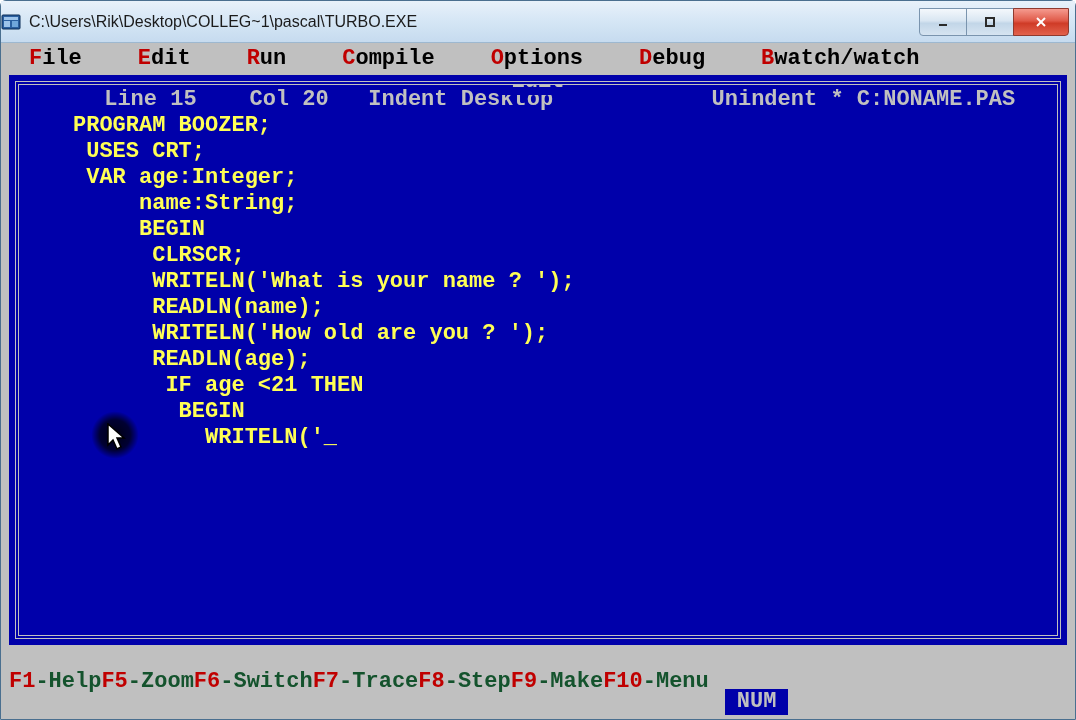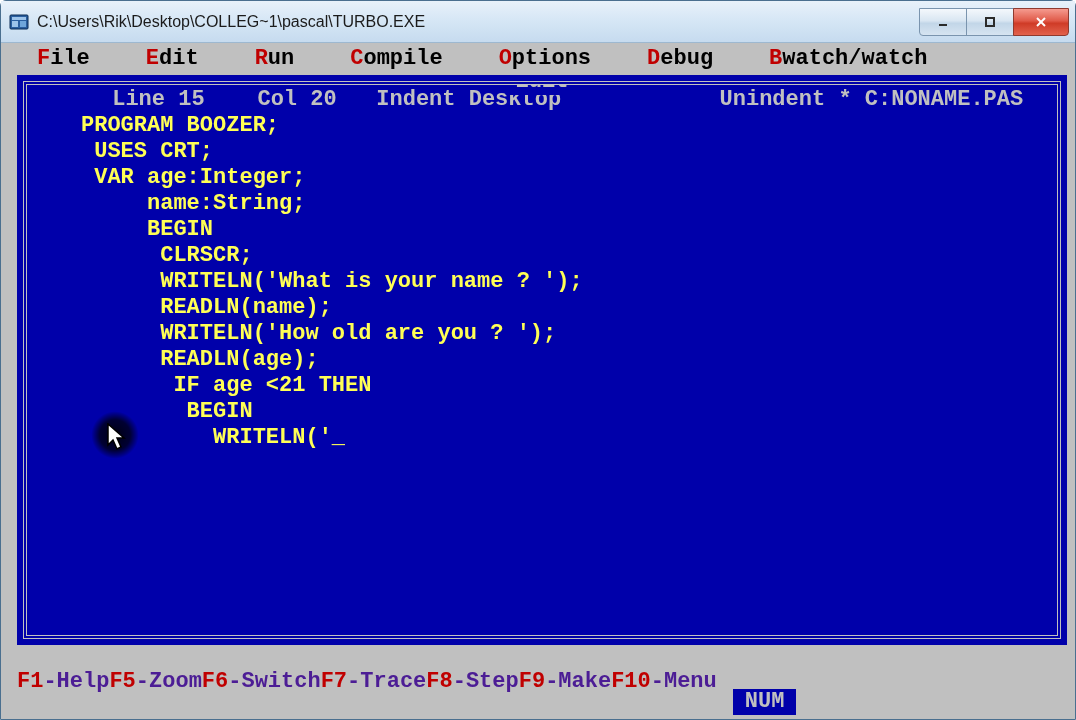--- a/index.html
+++ b/index.html
@@ -13,21 +13,21 @@
     border: 1px solid #4a6f8f;
     border-radius: 6px 6px 0 0;
     display: flex;
     flex-direction: column;
     position: relative;
   }
   .titlebar {
     height: 42px;
     display: flex;
     align-items: center;
-    padding: 0 6px 0 8px;
+    padding: 0 6px 0 0;
     background: linear-gradient(180deg, #e8f1fa 0%, #d5e6f5 50%, #c6dbef 100%);
     border-bottom: 1px solid #9db8d0;
   }
   .app-icon {
     width: 20px; height: 20px;
     margin-right: 8px;
     display: inline-flex; align-items: center; justify-content: center;
   }
   .app-icon svg { width: 20px; height: 20px; }
   .title-text {
@@ -54,21 +54,20 @@
   }
   .win-btn svg { width: 14px; height: 14px; }
   .win-btn.close svg { stroke: #fff; }
   
   
   .dos-area {
     flex: 1;
     background: #c0c0c0;
     display: flex;
     flex-direction: column;
-    padding-left: 8px;
   }
   
   
   .tp-screen {
     flex: 1;
     background: #c0c0c0;
     font-family: "Courier New", monospace;
     font-size: 22px;
     font-weight: bold;
     line-height: 26px;
@@ -151,21 +150,21 @@
     background: #c0c0c0;
     color: #000;
     padding: 4px 8px;
     font-size: 22px;
     font-weight: bold;
     white-space: pre;
     display: flex;
     align-items: center;
   }
   .fkey-bar .fk { color: #c00000; margin-top: 35px; }
-  .fkey-bar .lbl { color: #4c1d95; }
+  .fkey-bar .lbl { color: #14532d; }
   .num-box {
     background: #0000aa;
     color: #c0c0c0;
     padding: 0 12px;
     margin-left: 16px;
     margin-top: 40px;
   }
   
   
   .mouse-cursor {

